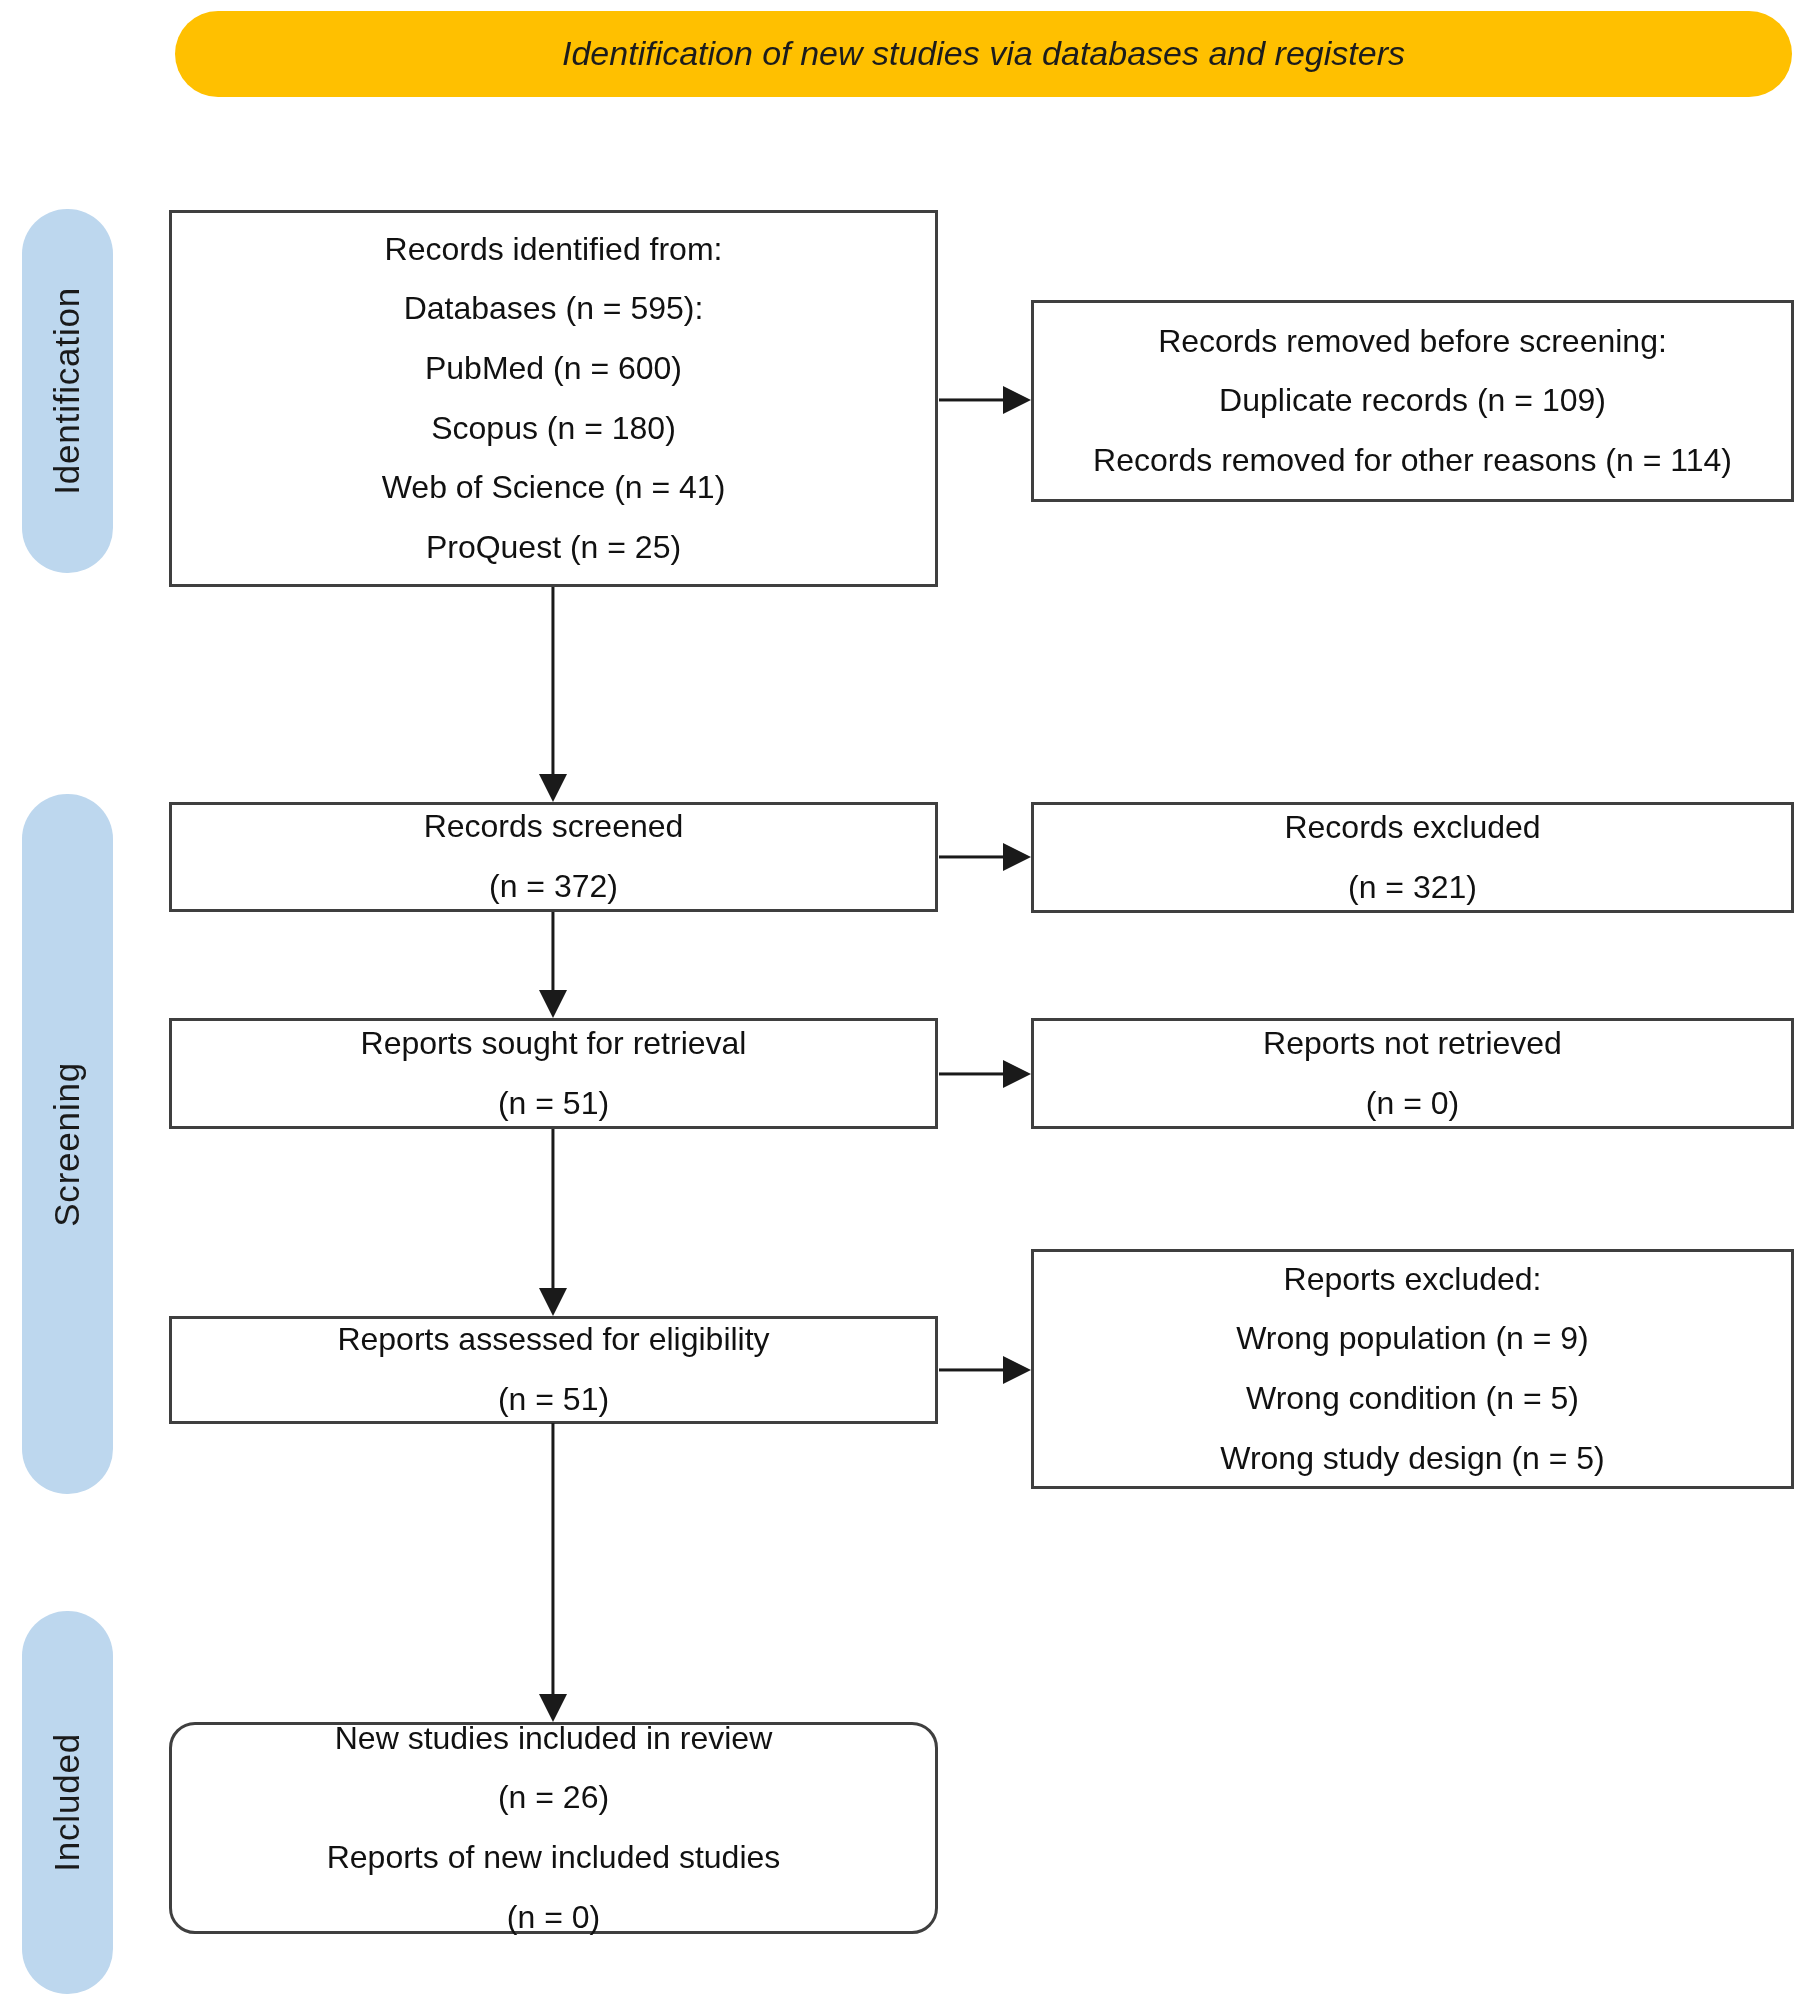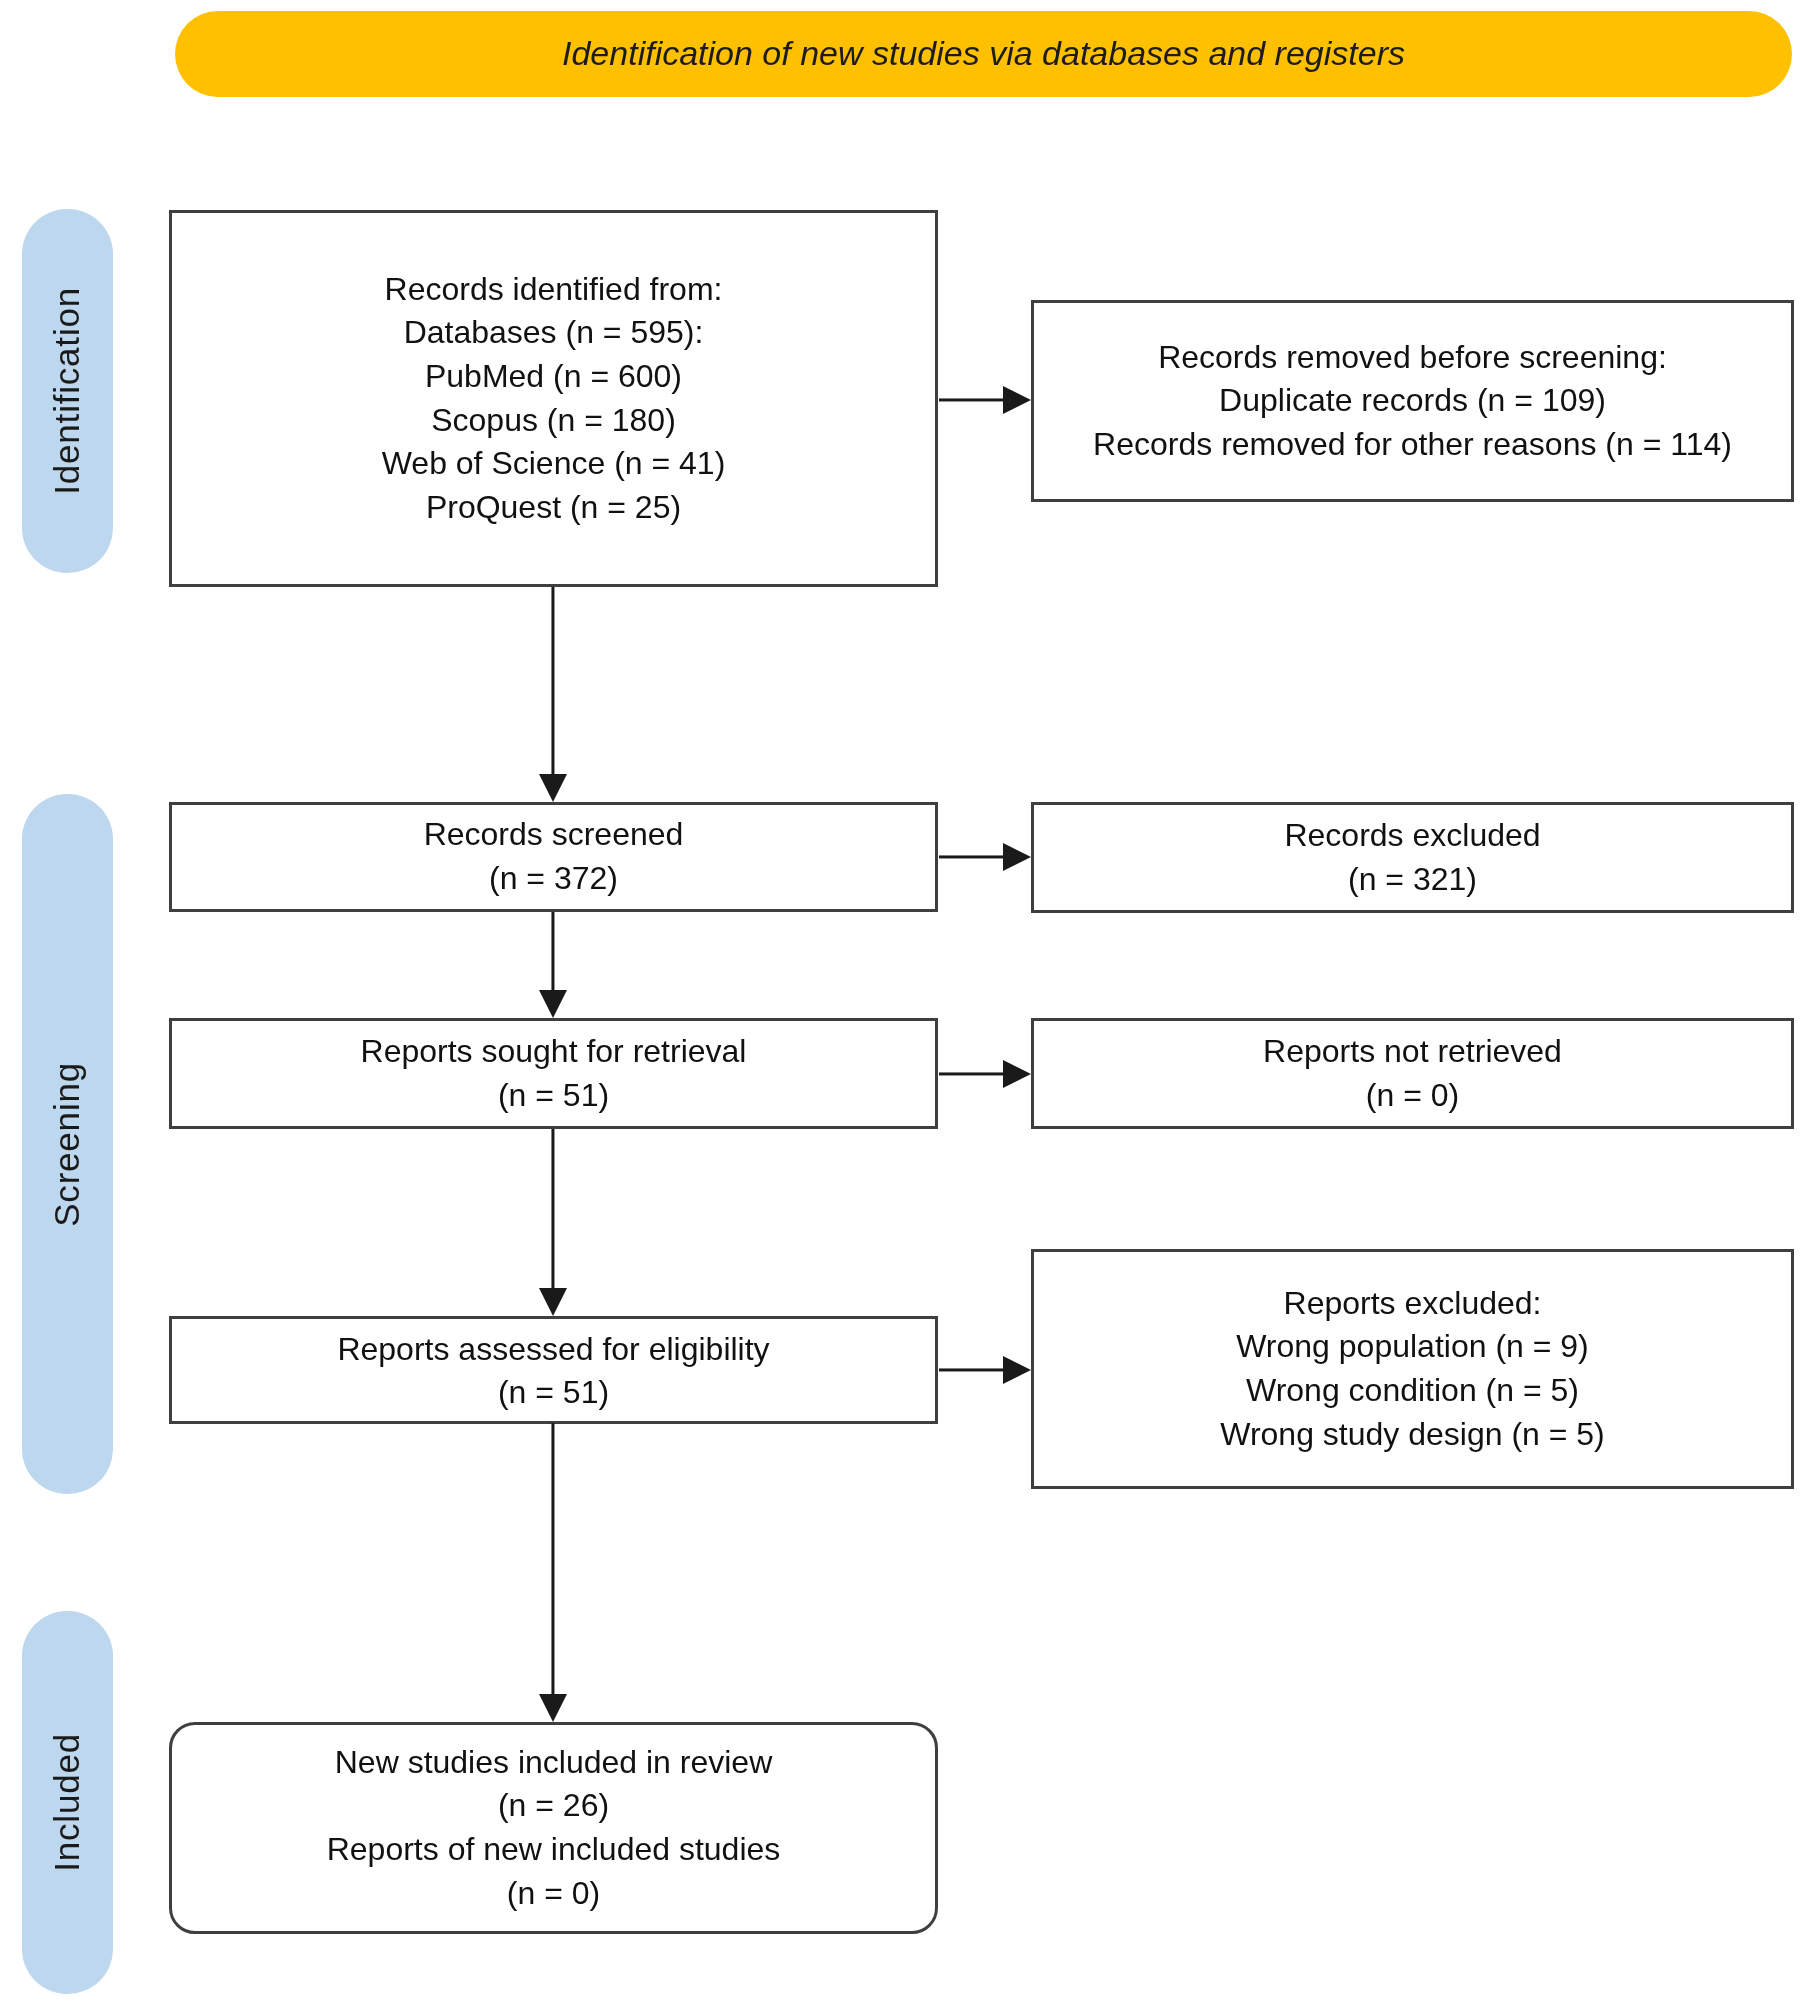--- a/index.html
+++ b/index.html
@@ -55,20 +55,21 @@
     box-sizing: border-box;
     display: flex;
     flex-direction: column;
     justify-content: center;
     align-items: center;
     text-align: center;
     font-size: 32px;
     line-height: 1.36;
     color: #111111;
     padding: 6.2px 42px;
+    gap: 16px;
   }
   .box div { width: 100%; }
   .col-left  { left: 169px;  width: 769px; }
   .col-right { left: 1031px; width: 763px;  }
   .v-arrow {
     position: absolute;
     width: 29px;
   }
   .v-arrow .shaft {
     position: absolute;
@@ -145,21 +146,21 @@
   <div class="box col-left" style="top:802px; height:110px;">
     <div>Records screened</div>
     <div>(n = 372)</div>
   </div>
 
   <div class="box col-left" style="top:1018px; height:111px;">
     <div>Reports sought for retrieval</div>
     <div>(n = 51)</div>
   </div>
 
-  <div class="box col-left" style="top:1316px; height:108px;justify-content:flex-end;">
+  <div class="box col-left" style="top:1316px; height:108px;">
     <div>Reports assessed for eligibility</div>
     <div>(n = 51)</div>
   </div>
 
   <div class="box col-left" style="top:1722px; height:212px;border-radius:26px;">
     <div>New studies included in review</div>
     <div>(n = 26)</div>
     <div>Reports of new included studies</div>
     <div>(n = 0)</div>
   </div>

